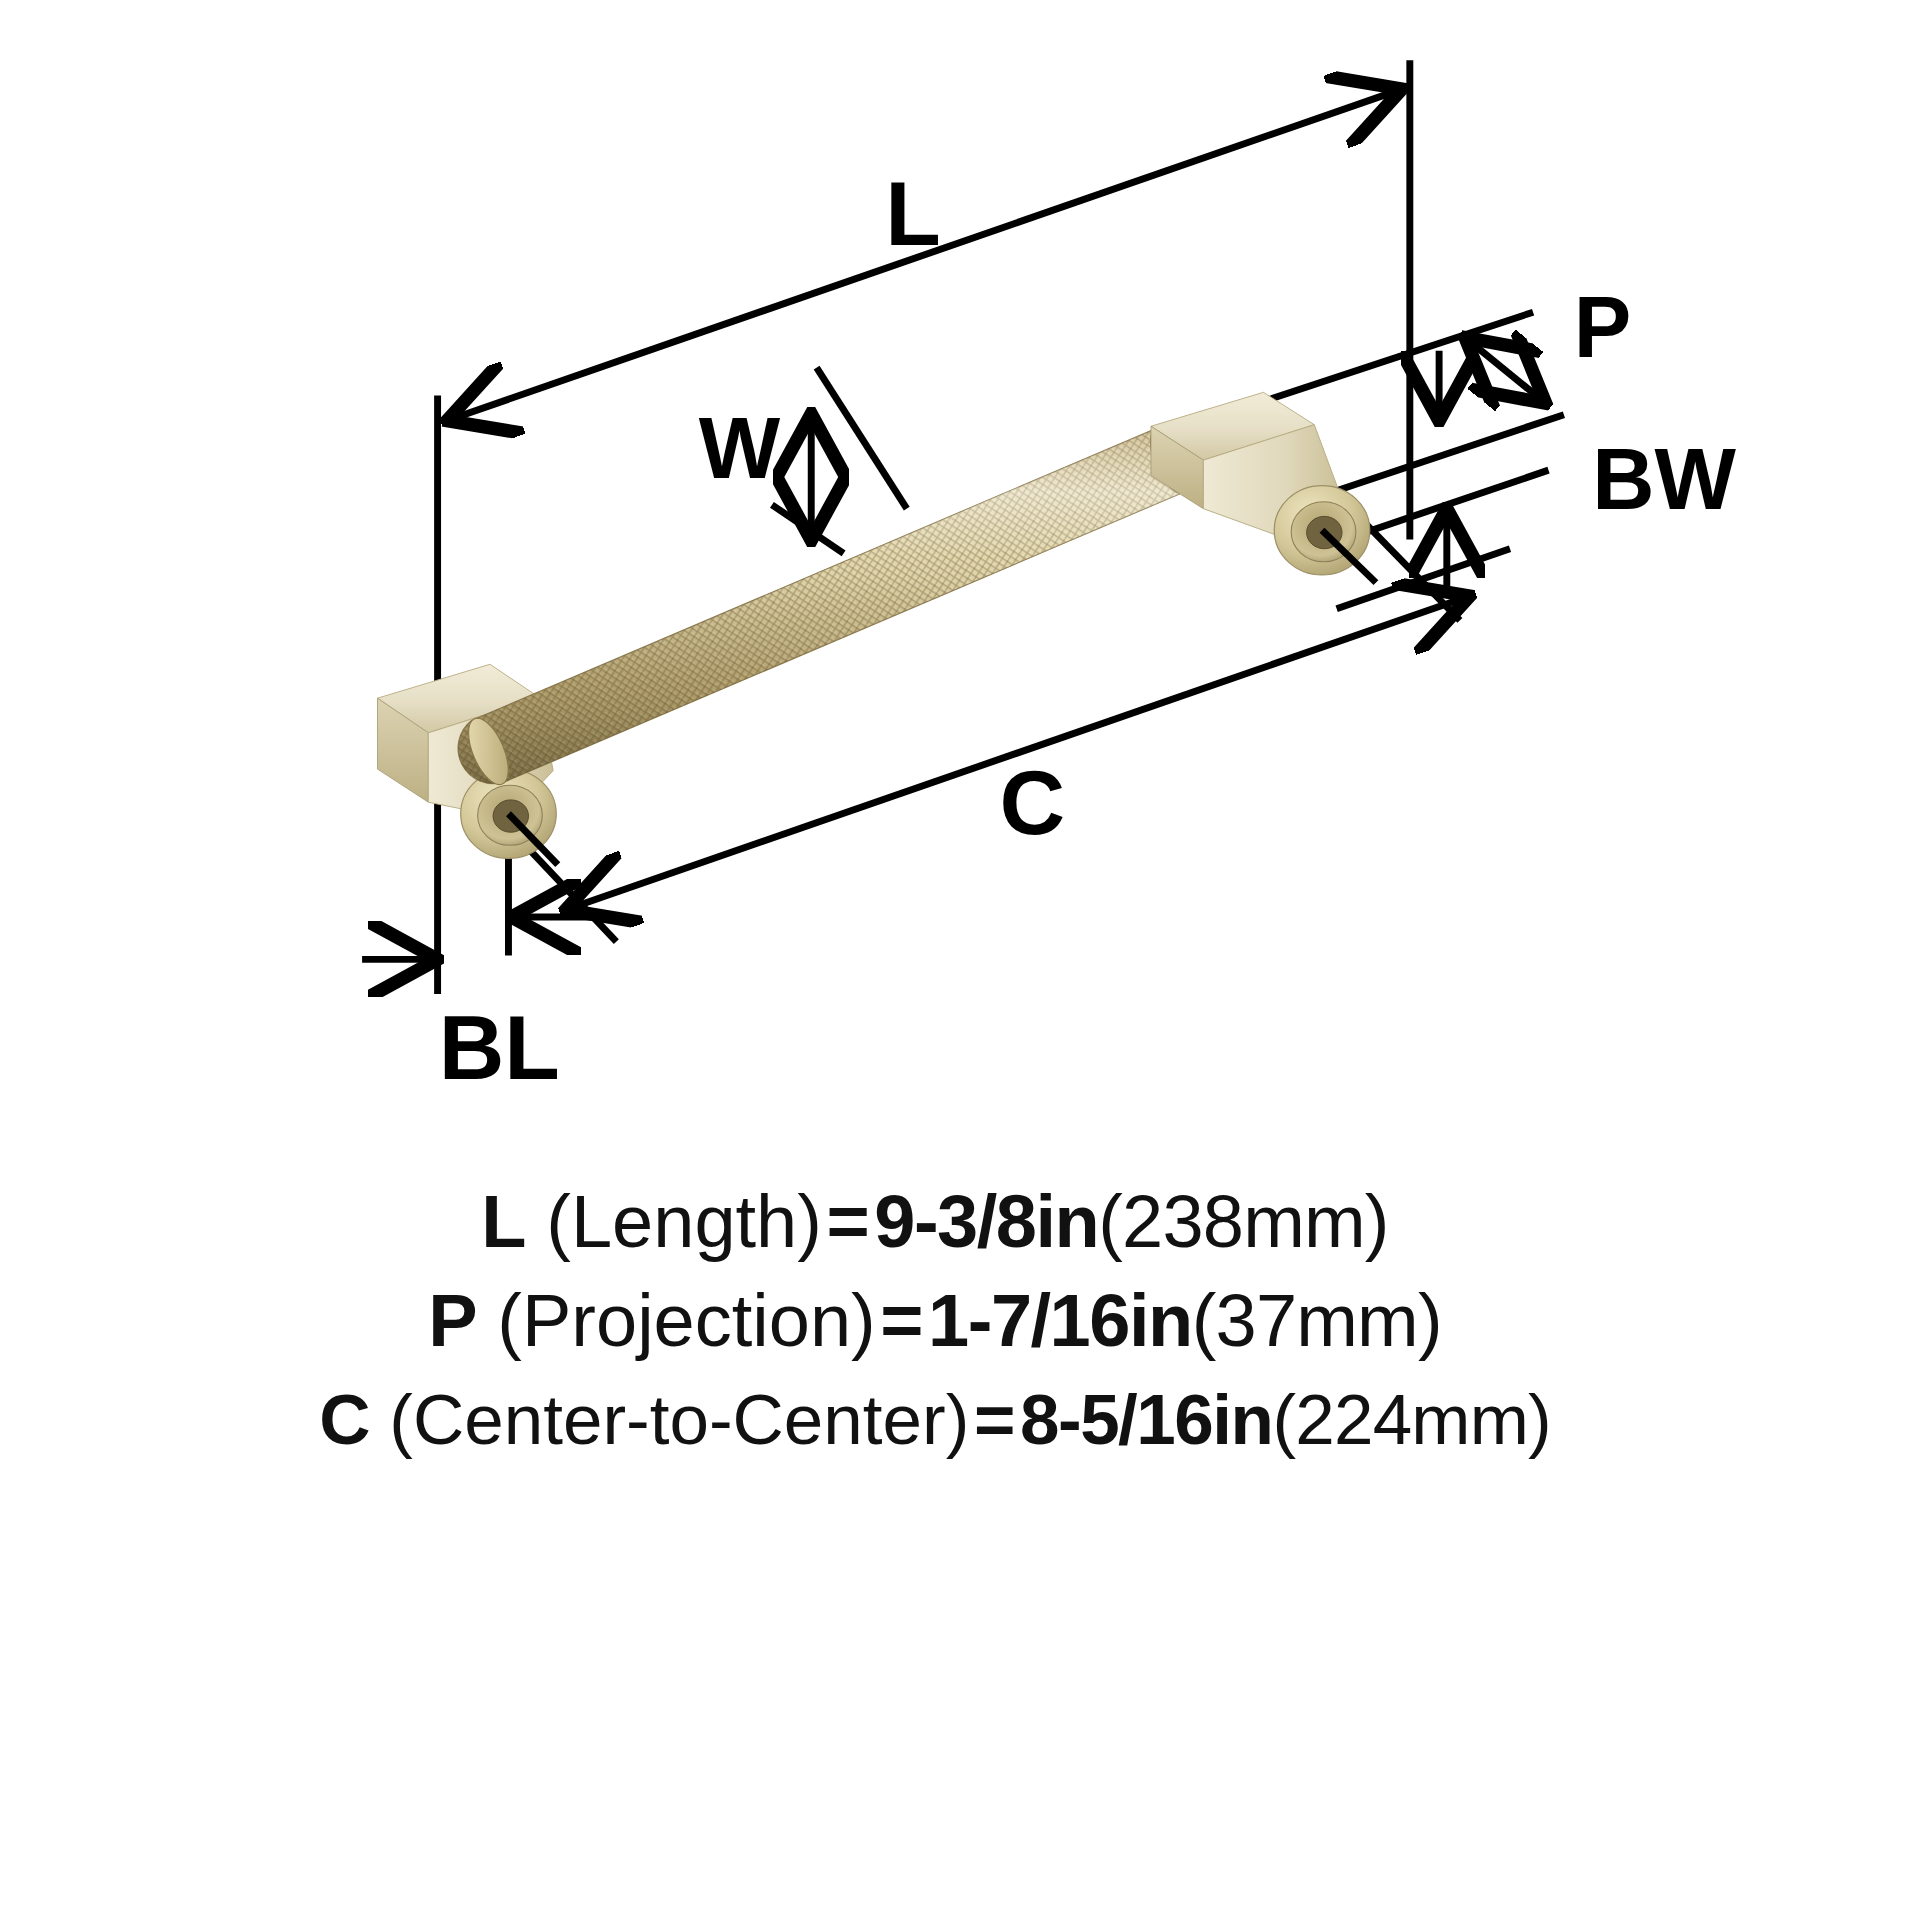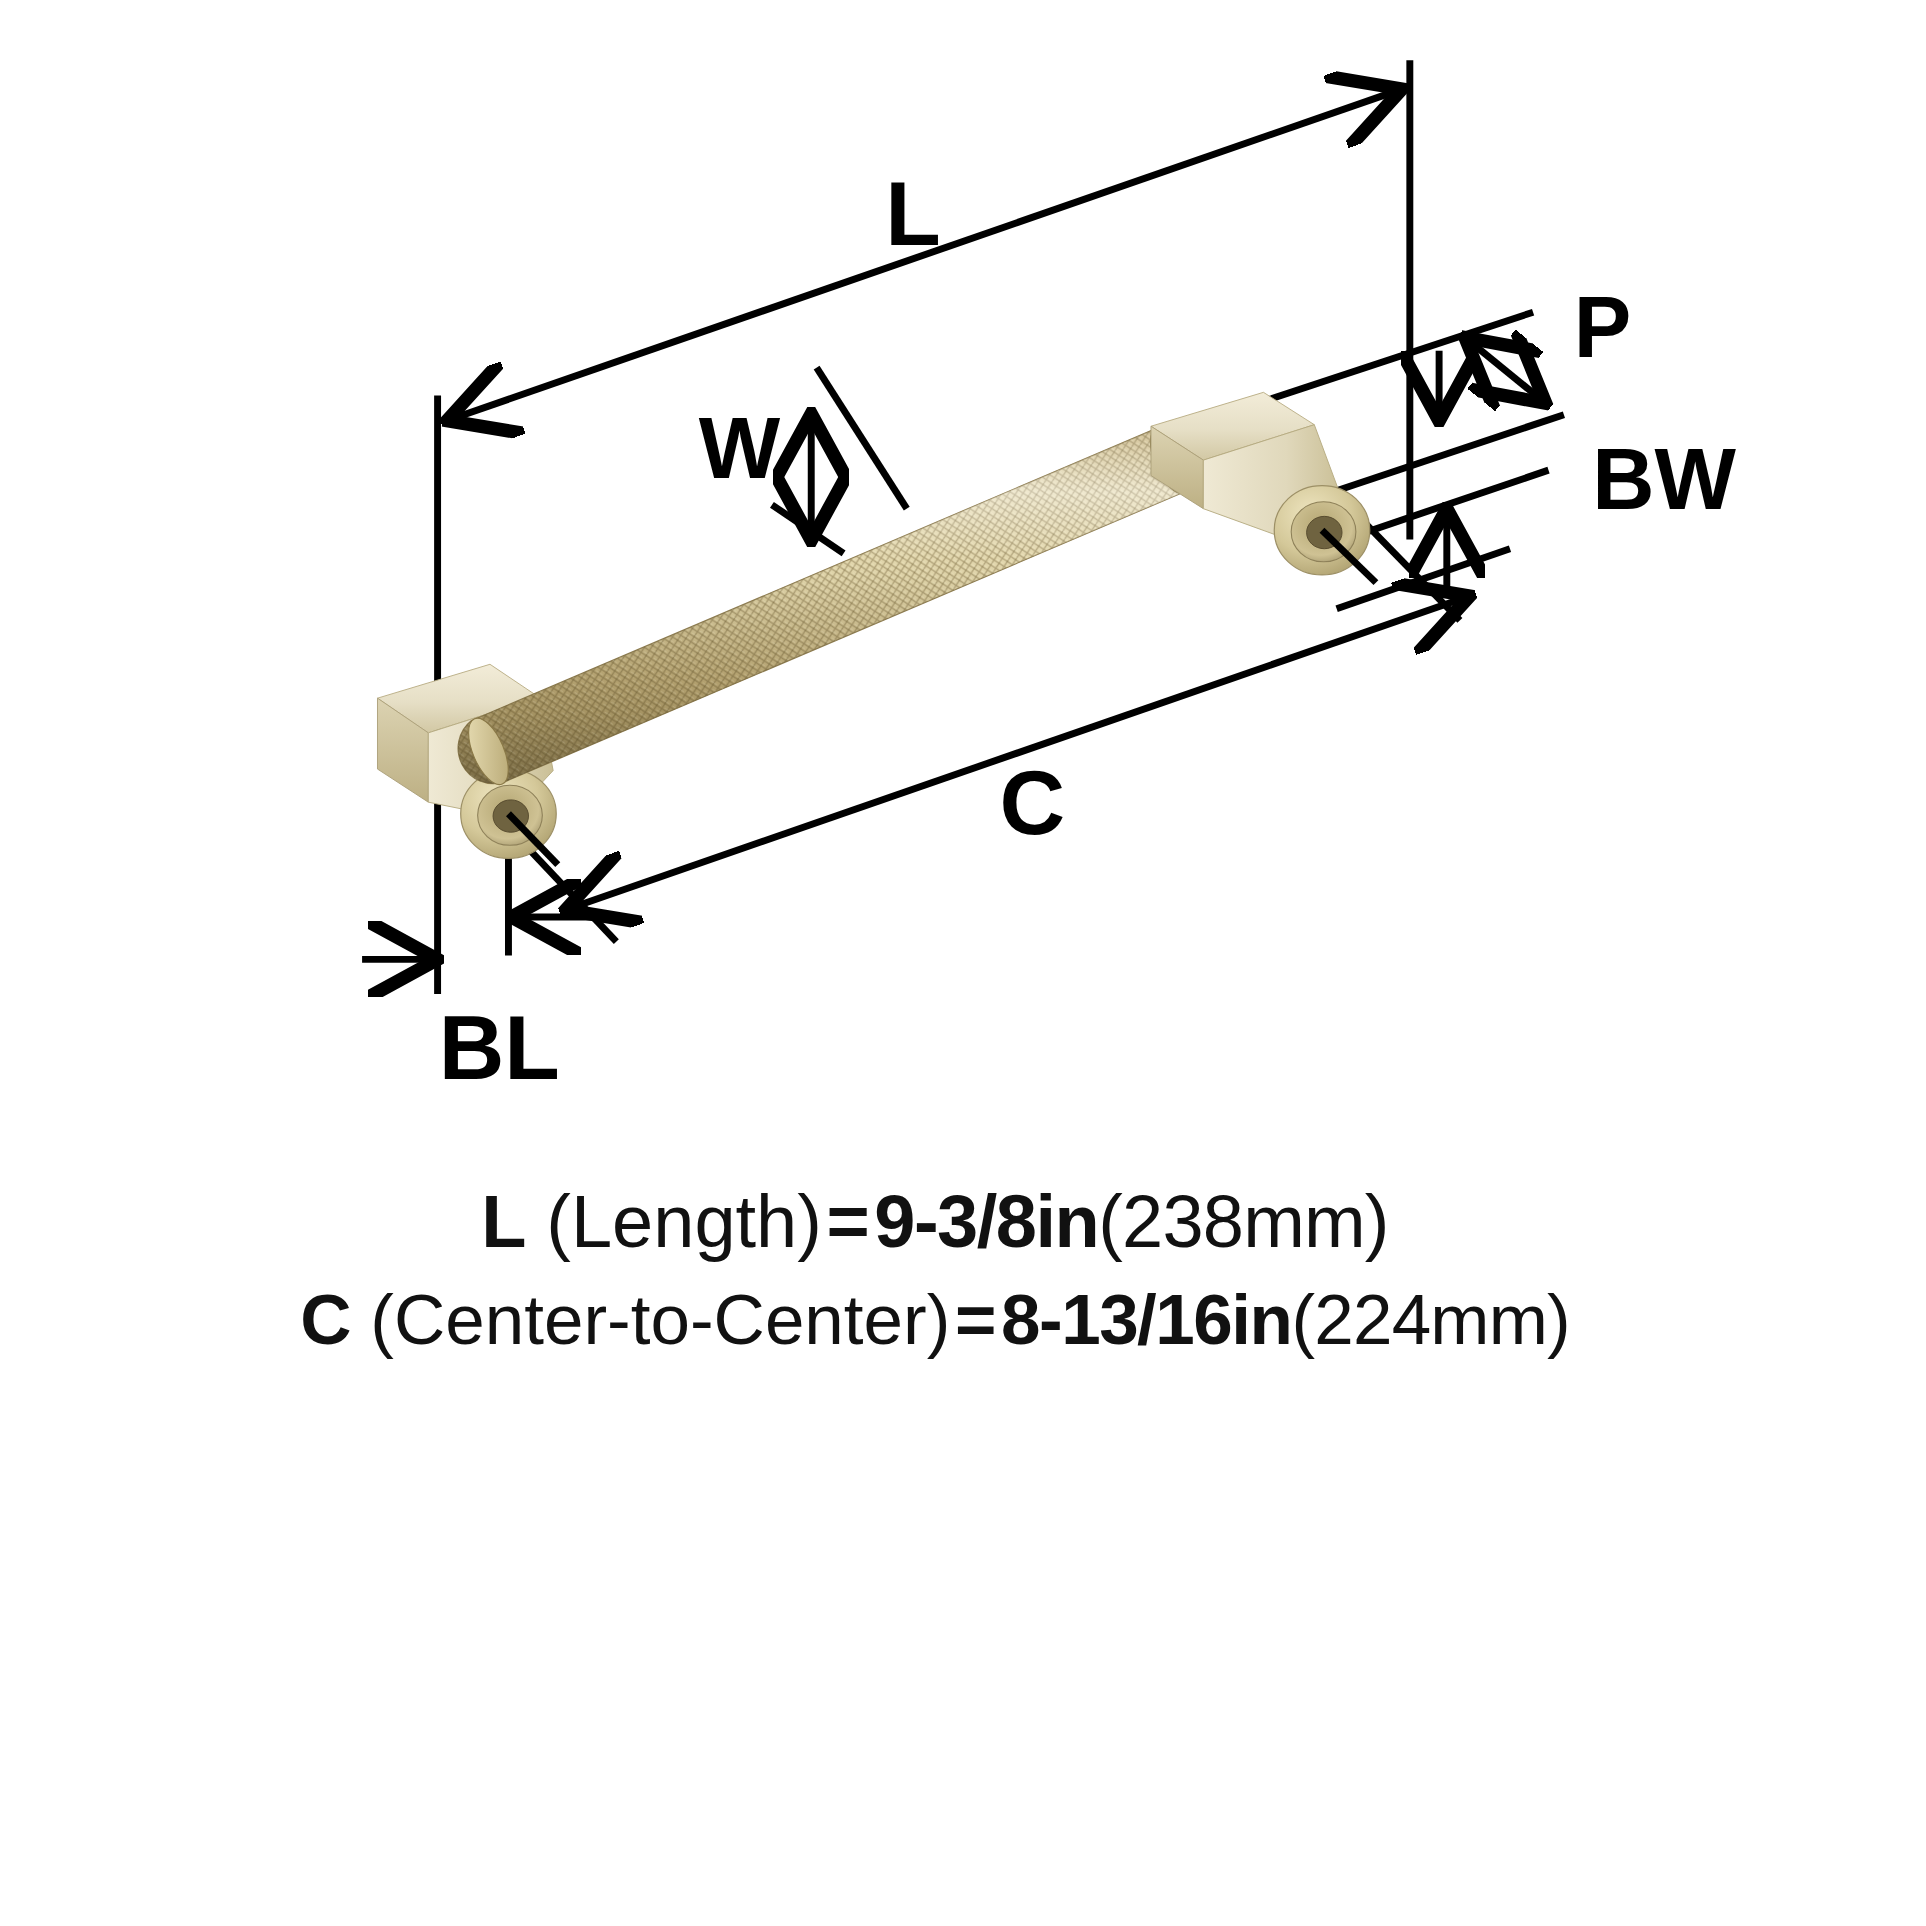--- a/index.html
+++ b/index.html
@@ -275,22 +275,25 @@
     </svg>
   </div>
 
   <div id="spec-area">
 
     <div class="spec-row row-L">
       <span class="code">L</span><span>&nbsp;</span><span class="name">(Length)</span><span class="eq">=</span><span class="imperial">9-3/8in</span><span class="metric">(238mm)</span>
     </div>
 
 
+    <div class="spec-row row-P">
+      <span class="code">P</span><span>&nbsp;</span><span class="name">(Projection)</span><span class="eq">=</span><span class="imperial">1-7/16in</span><span class="metric">(37mm)</span>
+    </div>
 
     <div class="spec-row row-C">
-      <span class="code">C</span><span>&nbsp;</span><span class="name">(Center-to-Center)</span><span class="eq">=</span><span class="imperial">8-13/16in</span><span class="metric">(224mm)</span>
+      <span class="code">C</span><span>&nbsp;</span><span class="name">(Center-to-Center)</span><span class="eq">=</span><span class="imperial">8-5/16in</span><span class="metric">(224mm)</span>
     </div>
 
 
 
   </div>
 </div>
 
 
 </body></html>

